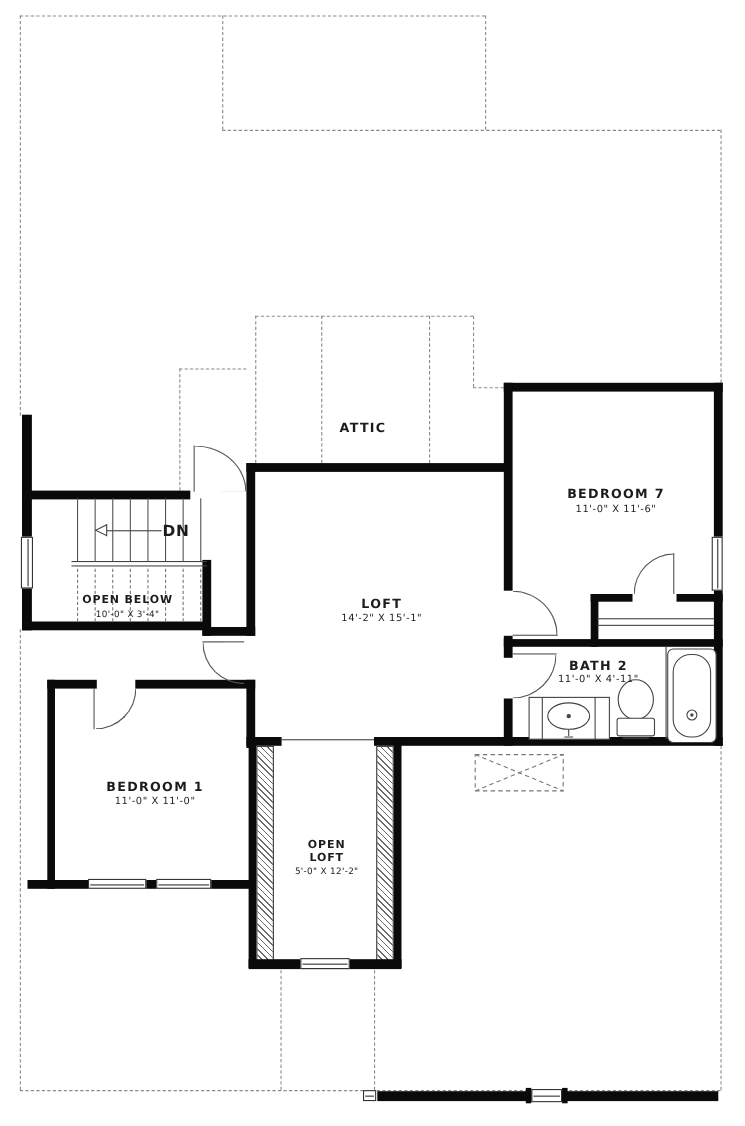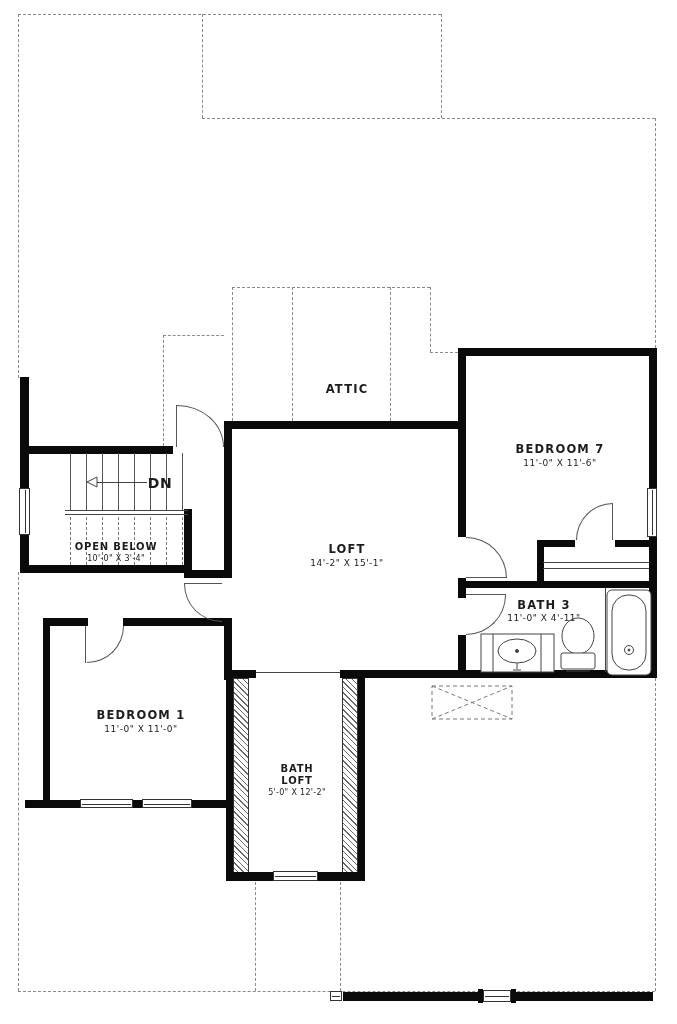--- a/index.html
+++ b/index.html
@@ -179,36 +179,36 @@
       <circle cx="629" cy="650" r="1" fill="#444"></circle>
     </g>
 
     <g fill="none" stroke="#777" stroke-width="1" stroke-dasharray="4,3">
       <rect x="432" y="686" width="80" height="33"></rect>
       <line x1="432" y1="686" x2="512" y2="719"></line>
       <line x1="432" y1="719" x2="512" y2="686"></line>
     </g>
   </svg>
 
-  <div class="lbl room" style="left:330px;top:389px;margin-left:17px;">ATTIC</div>
+  <div class="lbl room" style="left:330px;top:389px;">ATTIC</div>
 
   <div class="lbl room" style="left:560px;top:449px;">BEDROOM 7</div>
   <div class="lbl dims" style="left:560px;top:463px;">11'-0" X 11'-6"</div>
 
   <div class="lbl room" style="left:347px;top:549px;">LOFT</div>
   <div class="lbl dims" style="left:347px;top:563px;">14'-2" X 15'-1"</div>
 
   <div class="lbl room-sm" style="left:116px;top:546px;text-align:center;">OPEN BELOW</div>
   <div class="lbl dims-sm" style="left:116px;top:558px;">10'-0" X 3'-4"</div>
 
   <div class="lbl dims" style="left:160px;top:483px;font-size:14px;font-weight:600;">DN</div>
 
-  <div class="lbl room" style="left:544px;top:605px;">BATH 3</div>
+  <div class="lbl room" style="left:544px;top:605px;">BATH 2</div>
   <div class="lbl dims" style="left:544px;top:618px;">11'-0" X 4'-11"</div>
 
   <div class="lbl room" style="left:141px;top:715px;">BEDROOM 1</div>
   <div class="lbl dims" style="left:141px;top:729px;">11'-0" X 11'-0"</div>
 
-  <div class="lbl room-sm" style="left:297px;top:768px;">BATH</div>
+  <div class="lbl room-sm" style="left:297px;top:768px;">OPEN</div>
   <div class="lbl room-sm" style="left:297px;top:780px;">LOFT</div>
   <div class="lbl dims-sm" style="left:297px;top:792px;">5'-0" X 12'-2"</div>
 
 </div>
 
 </body></html>

